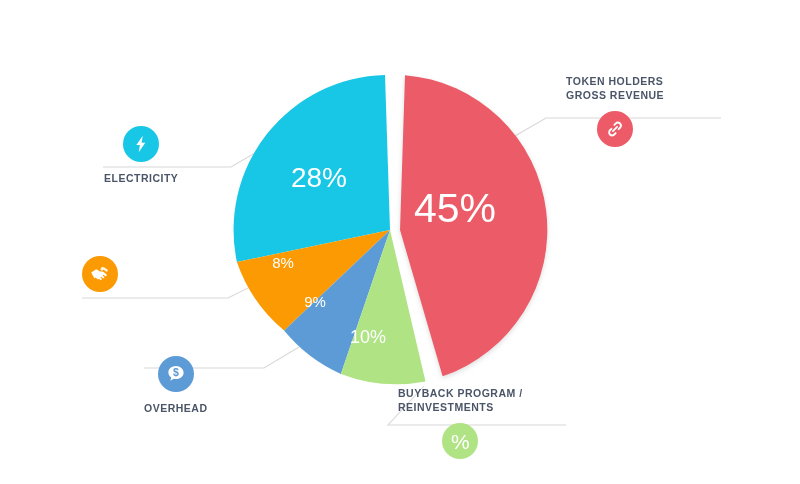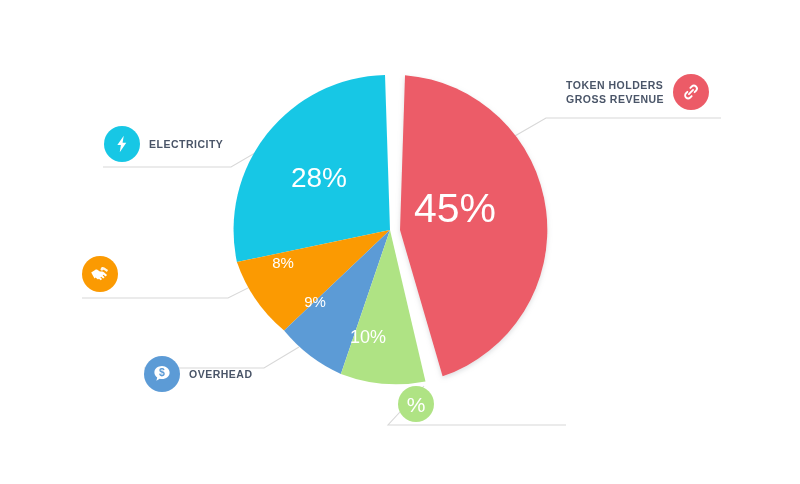--- a/index.html
+++ b/index.html
@@ -66,22 +66,22 @@
     line-height: 1;
     font-family: "Liberation Sans", sans-serif;
   }
   
   #callout-token   { left: 566px; top: 74px;  }
   #callout-elec    { left: 104px; top: 126px; }
   #callout-surplus { left: 82px;  top: 256px; }
   #callout-over    { left: 144px; top: 356px; }
   #callout-buyback { left: 398px; top: 386px; }
   
-  .text-first { flex-direction: row; justify-content: flex-end; }
-  .icon-first { flex-direction: row; }
+  .text-first { flex-direction: column; justify-content: flex-end; }
+  .icon-first { flex-direction: column; }
 </style>
 </head>
 <body>
 
 <div id="stage">
 
   <svg id="chart-svg" viewBox="0 0 800 484">
     <defs>
       <filter id="sliceShadow" x="-25%" y="-25%" width="150%" height="150%">
         <feDropShadow dx="0" dy="2" stdDeviation="2.4" flood-color="#9aa0a6" flood-opacity="0.35"></feDropShadow>
@@ -183,18 +183,22 @@
           <text x="12" y="14" text-anchor="middle" font-size="11.5" font-family="Liberation Sans, sans-serif" font-weight="bold" fill="#5c9bd6">$</text>
         </svg>
       </span>
     </div>
     <div class="callout-text">
       <div>OVERHEAD</div>
     </div>
   </div>
 
   <div class="callout text-first" id="callout-buyback">
+    <div class="callout-text">
+      <div>BUYBACK PROGRAM /</div>
+      <div>REINVESTMENTS</div>
+    </div>
     <div class="badge" style="background:#afe384">
       <span class="badge-pct">%</span>
     </div>
   </div>
 
 </div>
 
 </body></html>

